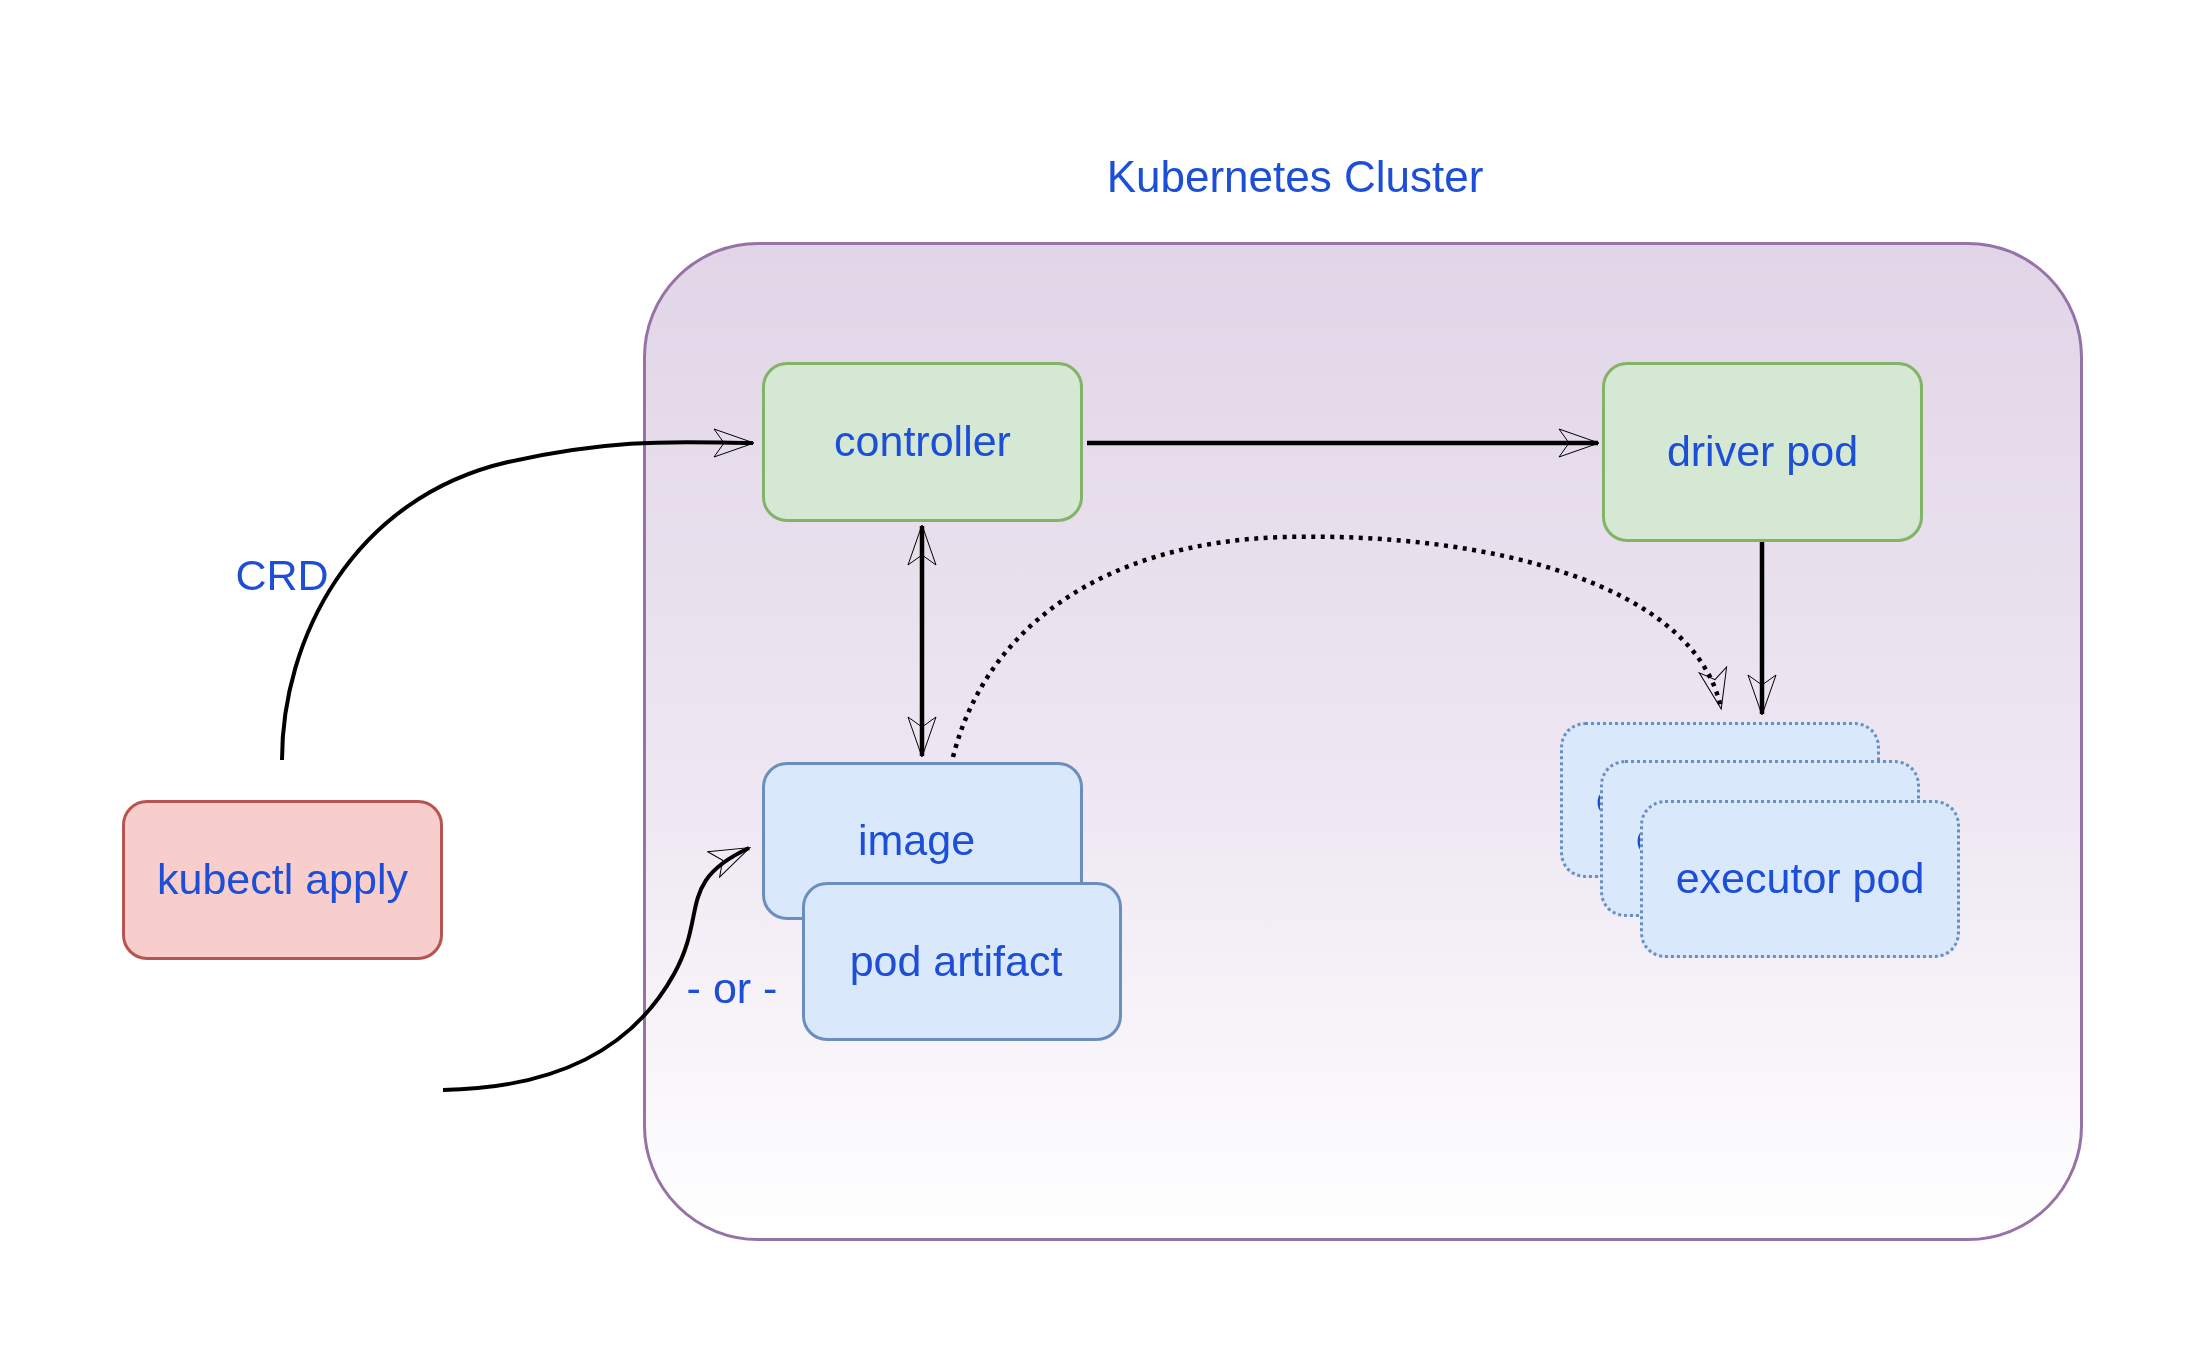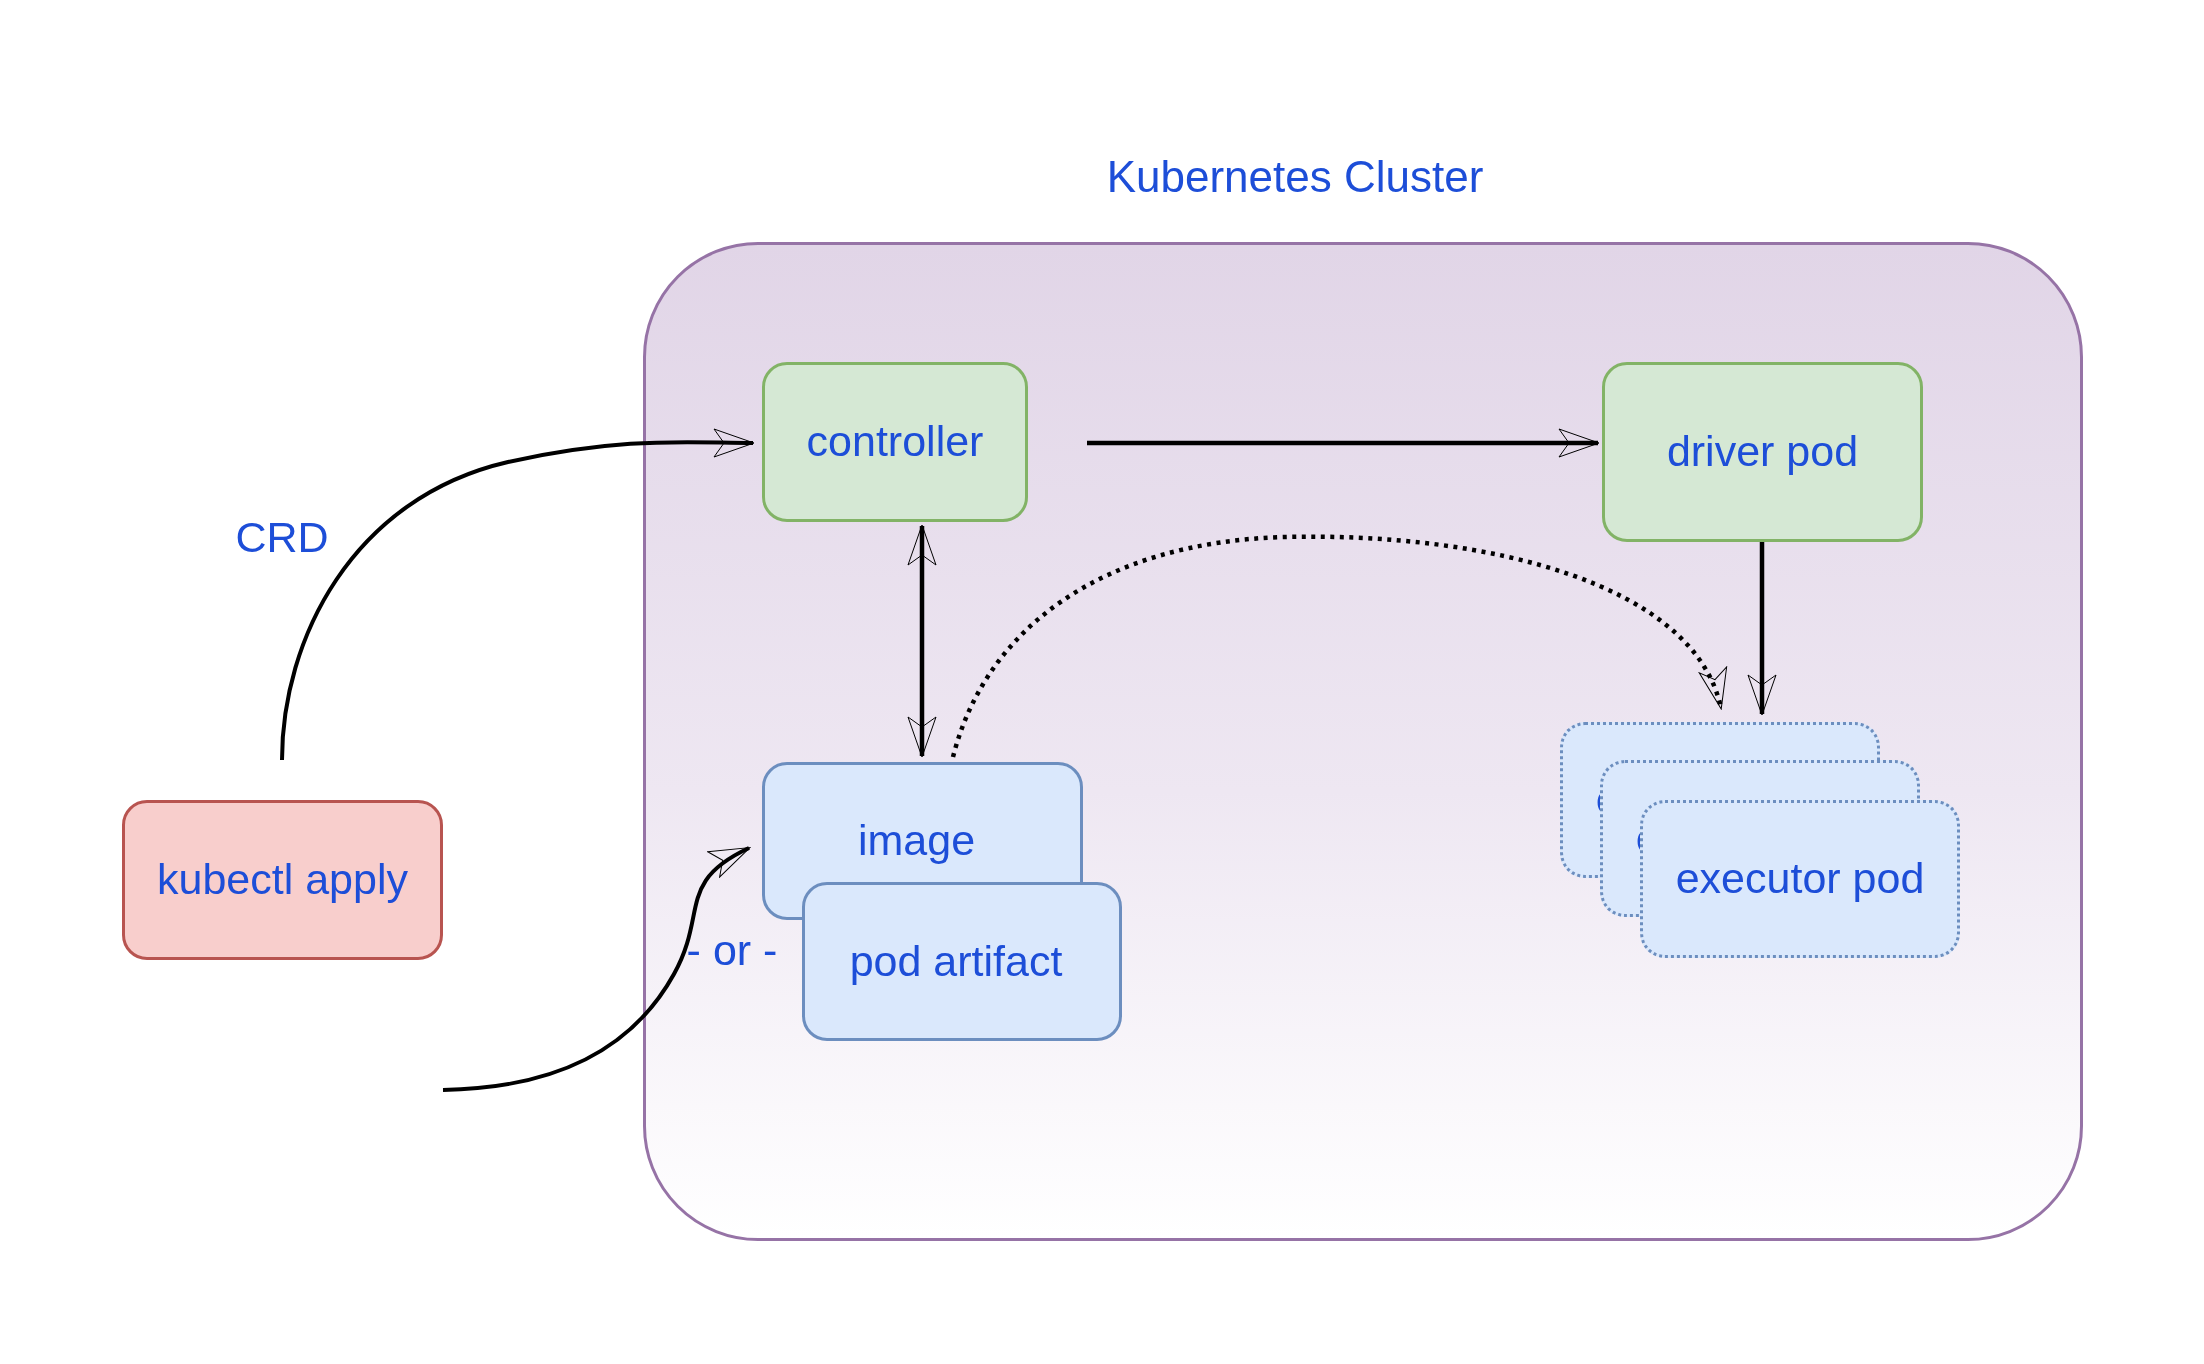--- a/index.html
+++ b/index.html
@@ -41,20 +41,21 @@
     background:var(--blue-fill,#dae8fc);
     border:3.5px dotted var(--blue-border,#6c8ebf);
     border-radius:25px;
     padding:0;
   }
   .floating-label{
     position:absolute;
     font-size:43px;
     text-align:center;
     white-space:nowrap;
+    margin-top:38px;
   }
   .diagram-title{
     position:absolute;
     left:995px;top:152px;width:600px;
     font-size:44px;
     text-align:center;
   }
 </style>
 </head>
 <body>
@@ -83,21 +84,21 @@
     <path class="edge-dotted" d="M 953 757 C 985 630, 1100 542, 1285 537 C 1490 532, 1695 585, 1721 708" marker-end="url(#arrow)"></path>
 
     <path class="edge-thin" d="M 443 1090 C 556 1088, 632 1050, 674 974 C 708 913, 676 882, 749 848" marker-end="url(#arrow)"></path>
   </svg>
 
   <div class="node red" style="left:122px;top:762px;width:321px;height:160px;margin-top:38px;">
     <span>kubectl apply</span>
   </div>
 
 
-  <div class="node green" style="left:762px;top:362px;width:266px;height:160px;">
+  <div class="node green" style="left:762px;top:362px;width:321px;height:160px;">
     <span>controller</span>
   </div>
 
   <div class="node green" style="left:1602px;top:362px;width:321px;height:180px;">
     <span>driver pod</span>
   </div>
 
   <div class="node blue" style="left:762px;top:762px;width:321px;height:158px;">
     <span>image</span>
   </div>

